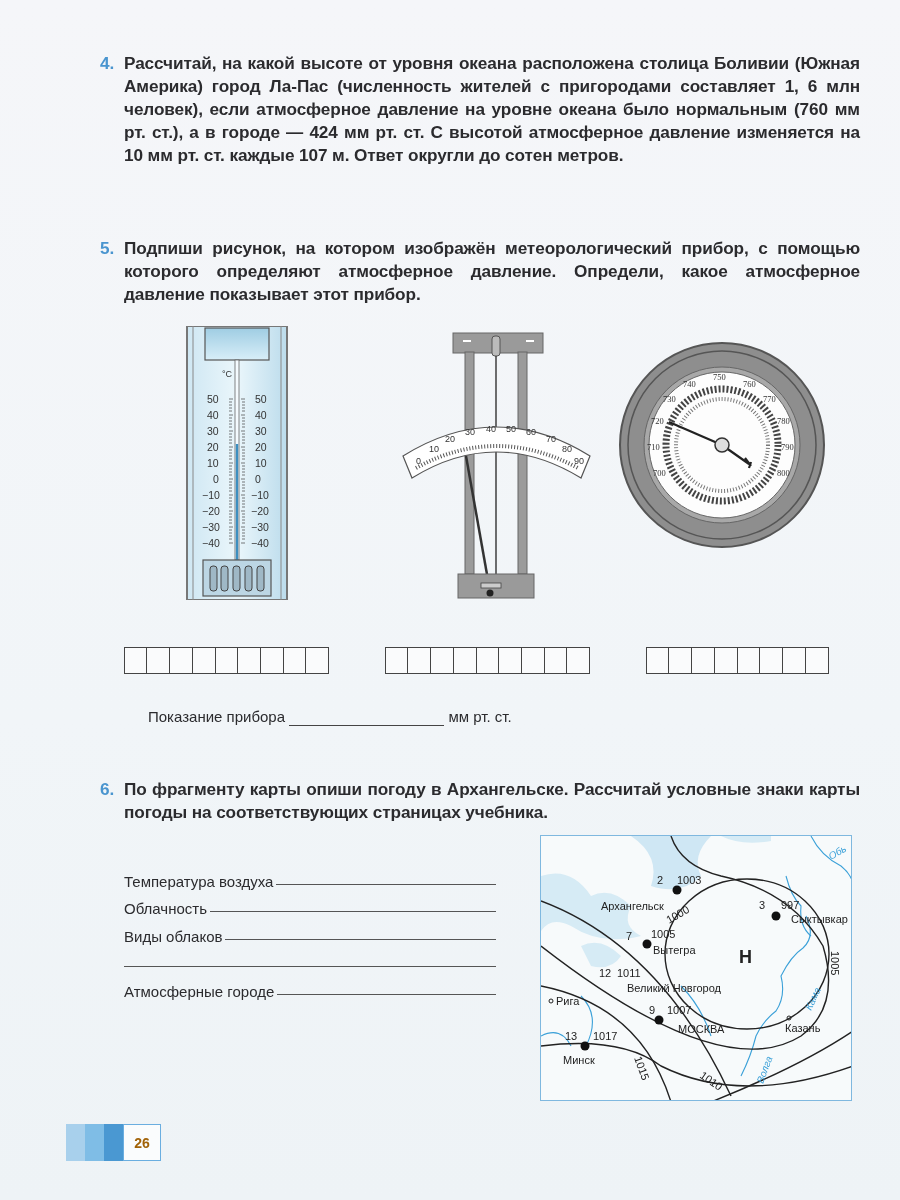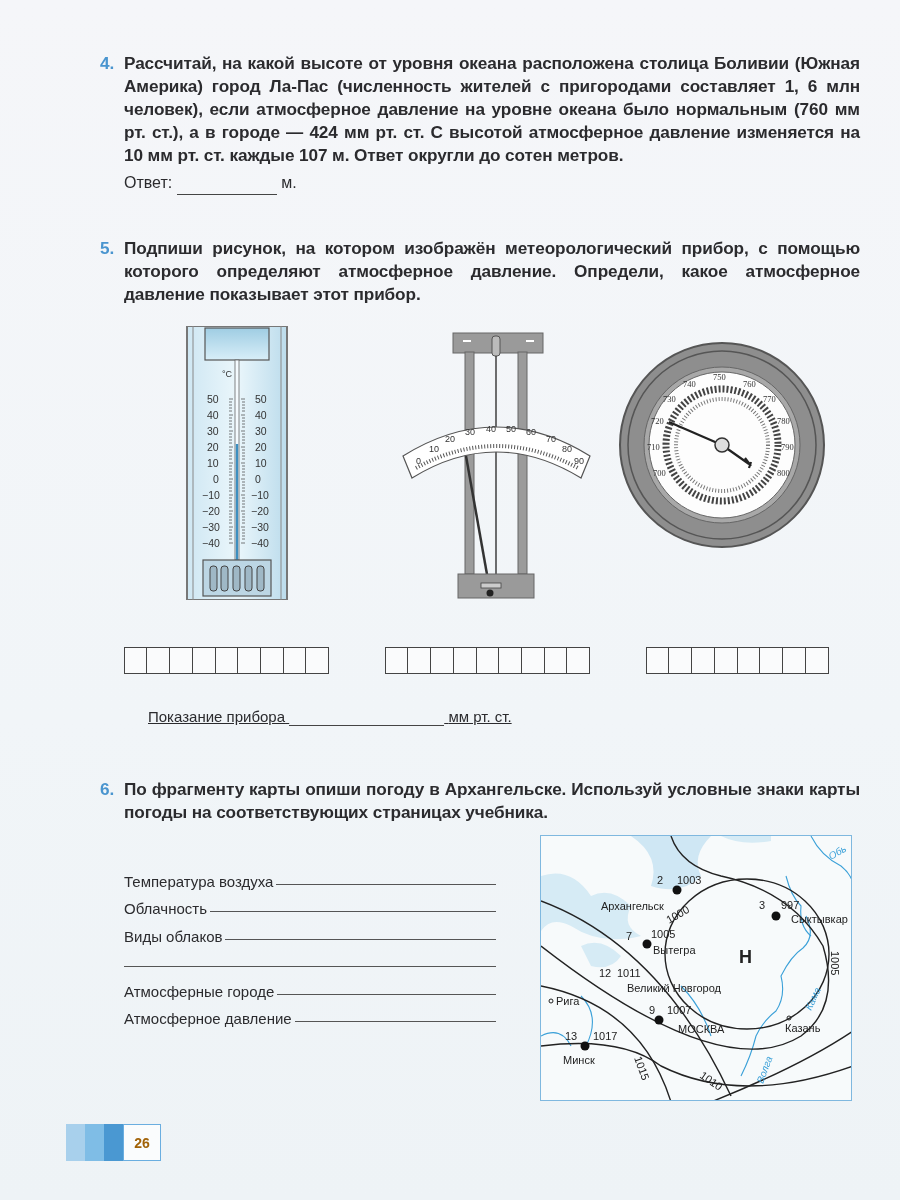--- a/index.html
+++ b/index.html
@@ -15,21 +15,21 @@
   .task { position: absolute; left: 124px; width: 736px; font-size: 17.2px; line-height: 23px; }
   .task .num { position: absolute; left: -24px; top: 0; color: #4a95cf; font-weight: bold; }
   .task p { text-align: justify; letter-spacing: -0.1px; font-weight: bold; }
   .answer-line { display: inline-block; border-bottom: 1px solid #444; vertical-align: baseline; }
   .answer-row { font-size: 16px; margin-top: 4px; }
 
   
   .instr { position: absolute; }
   .boxes { position: absolute; display: flex; height: 27px; top: 647px; }
   .boxes .cell { width: 24px; height: 27px; border: 1.3px solid #444; margin-left: -1.3px; background: #fafbfc; }
-  .reading { position: absolute; left: 148px; top: 708px; font-size: 15px; text-decoration: underline; }
+  .reading { position: absolute; left: 148px; top: 708px; font-size: 15px; }
 
   
   .fields { position: absolute; left: 124px; top: 862px; width: 372px; font-size: 15px; }
   .field { display: flex; align-items: flex-end; height: 27.5px; justify-content: space-between; }
   .field .lbl { white-space: nowrap; padding-right: 3px; }
   .field .ln { flex: 1; border-bottom: 1px solid #555; margin-bottom: 5px; }
   .field.blank .ln { margin-left: 0; }
 
   .map { position: absolute; left: 540px; top: 835px; width: 312px; height: 266px; border: 1.5px solid #7fb8df; background: #f7fafb; overflow: hidden; }
   .map svg { position: absolute; left: 0; top: 0; }
@@ -39,25 +39,20 @@
   .pagenum-bar .num { width: 38px; height: 37px; border: 1.5px solid #6aaee0; background: #fafcfd; display:flex; align-items:center; justify-content:center; font-weight: bold; font-size: 14px; color: #a16207; }
 </style>
 </head>
 <body>
 
 <div class="page">
 
   <section class="task" style="top:52px;">
     <span class="num">4.</span>
     <p>Рассчитай, на какой высоте от уровня океана расположена столица Боливии (Южная Америка) город Ла-Пас (численность жителей с пригородами составляет 1, 6 млн человек), если атмосферное давление на уровне океана было нормальным (760 мм рт. ст.), а в городе — 424 мм рт. ст. С высотой атмосферное давление изменяется на 10 мм рт. ст. каждые 107 м. Ответ округли до сотен метров.</p>
-    <div class="answer-row">
-      <span>Ответ:</span>
-      <span class="answer-line" style="width:100px;">&nbsp;</span>
-      <span>м.</span>
-    </div>
   </section>
 
   <section class="task" style="top:237px;">
     <span class="num">5.</span>
     <p>Подпиши рисунок, на котором изображён метеорологический прибор, с помощью которого определяют атмосферное давление. Определи, какое атмосферное давление показывает этот прибор.</p>
   </section>
 
   <div class="instr" style="left:185px; top:326px; width:104px; height:274px;">
     <svg width="104" height="274" viewBox="0 0 104 274">
       <defs>
@@ -206,45 +201,41 @@
   </div>
 
   <div class="reading">
     <span>Показание прибора</span>
     <span class="answer-line" style="width:155px;">&nbsp;</span>
     <span>мм рт. ст.</span>
   </div>
 
   <section class="task" style="top:778px;">
     <span class="num">6.</span>
-    <p>По фрагменту карты опиши погоду в Архангельске. Используй условные знаки карты погоды на соответствующих страницах учебника.</p>
+    <p>По фрагменту карты опиши погоду в Архангельске. Рассчитай условные знаки карты погоды на соответствующих страницах учебника.</p>
   </section>
 
   <div class="fields">
     <div class="field">
         <span class="lbl">Температура воздуха</span>
         <span class="ln"></span>
       </div>
     <div class="field">
         <span class="lbl">Облачность</span>
         <span class="ln"></span>
       </div>
     <div class="field">
         <span class="lbl">Виды облаков</span>
         <span class="ln"></span>
       </div>
     <div class="field blank">
         <span class="ln"></span>
       </div>
     <div class="field">
         <span class="lbl">Атмосферные городе</span>
-        <span class="ln"></span>
-      </div>
-    <div class="field">
-        <span class="lbl">Атмосферное давление</span>
         <span class="ln"></span>
       </div>
   </div>
 
   <div class="map">
     <svg width="312" height="266" viewBox="0 0 312 266" font-family="Liberation Sans, sans-serif">
 
       <path d="M90 0 Q120 20 110 50 Q140 60 160 40 Q150 20 170 0 Z" fill="#cfe7f4"></path>
       <path d="M0 40 Q30 30 50 60 Q70 50 90 70 Q80 90 100 100 Q60 110 30 90 Q10 80 0 95 Z" fill="#d6ebf5"></path>
       <path d="M40 110 Q60 100 80 120 Q70 135 50 130 Z" fill="#d6ebf5"></path>

